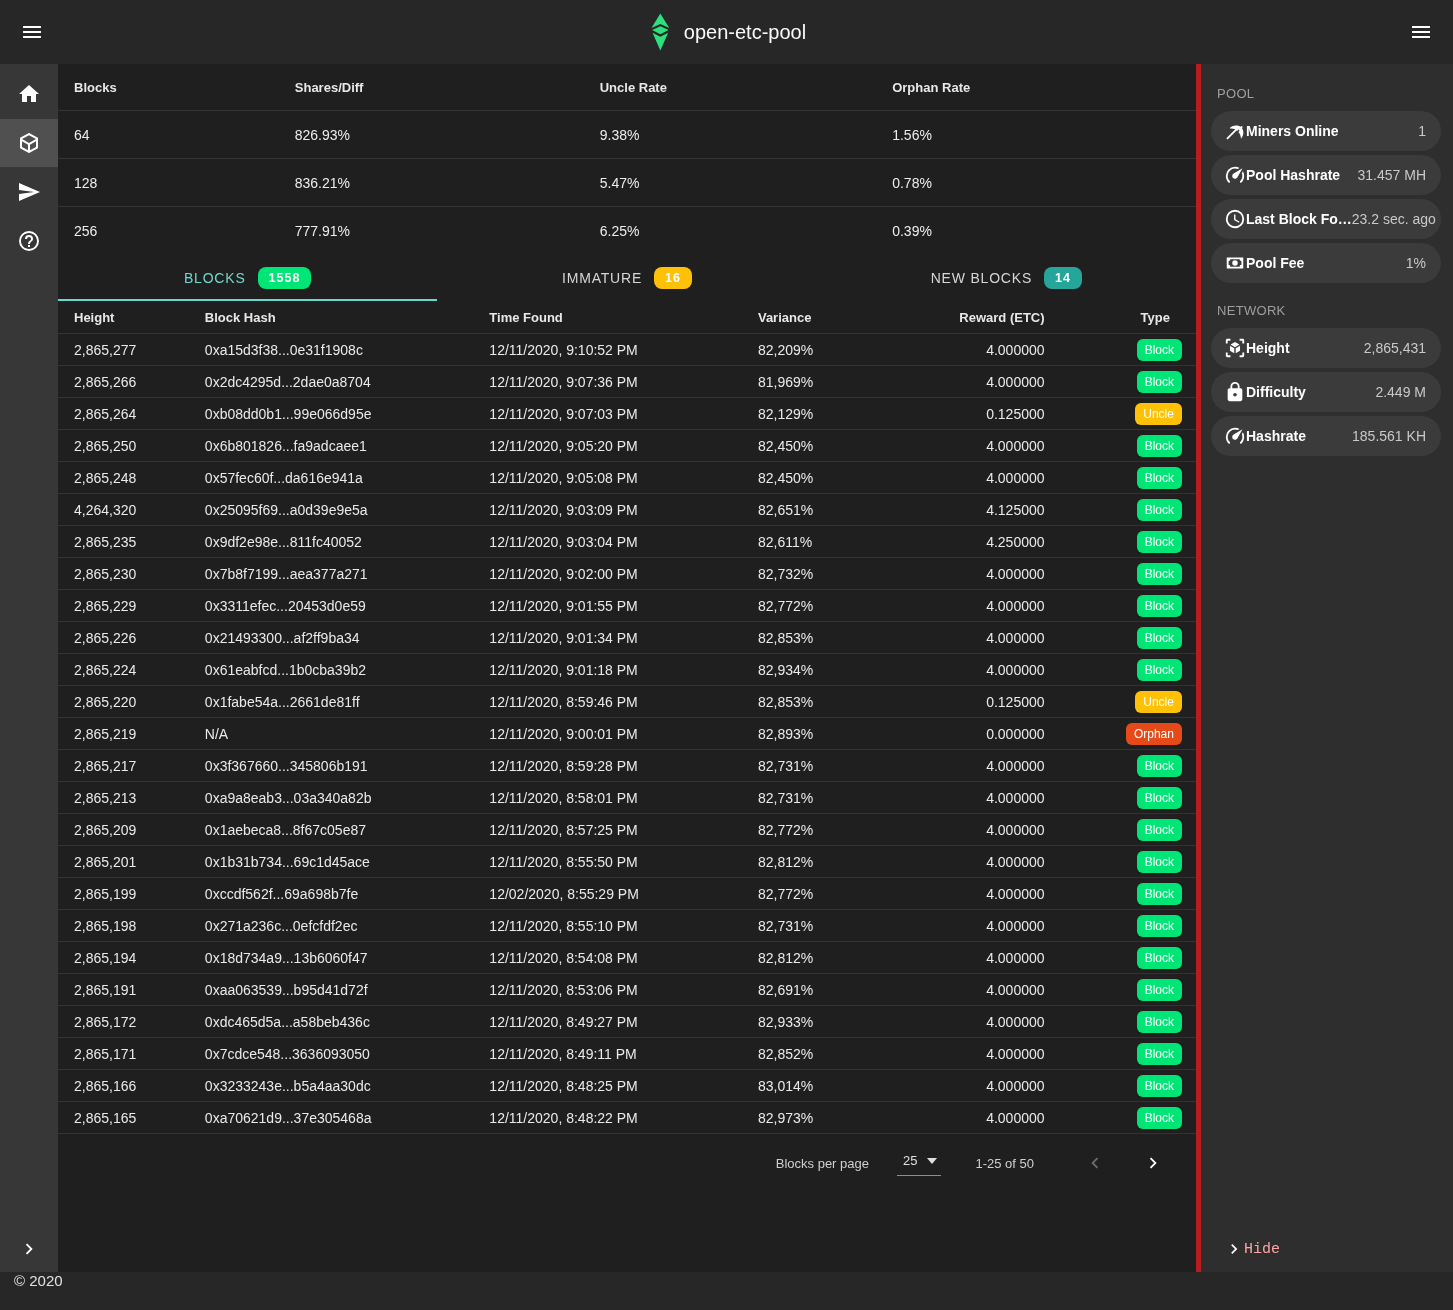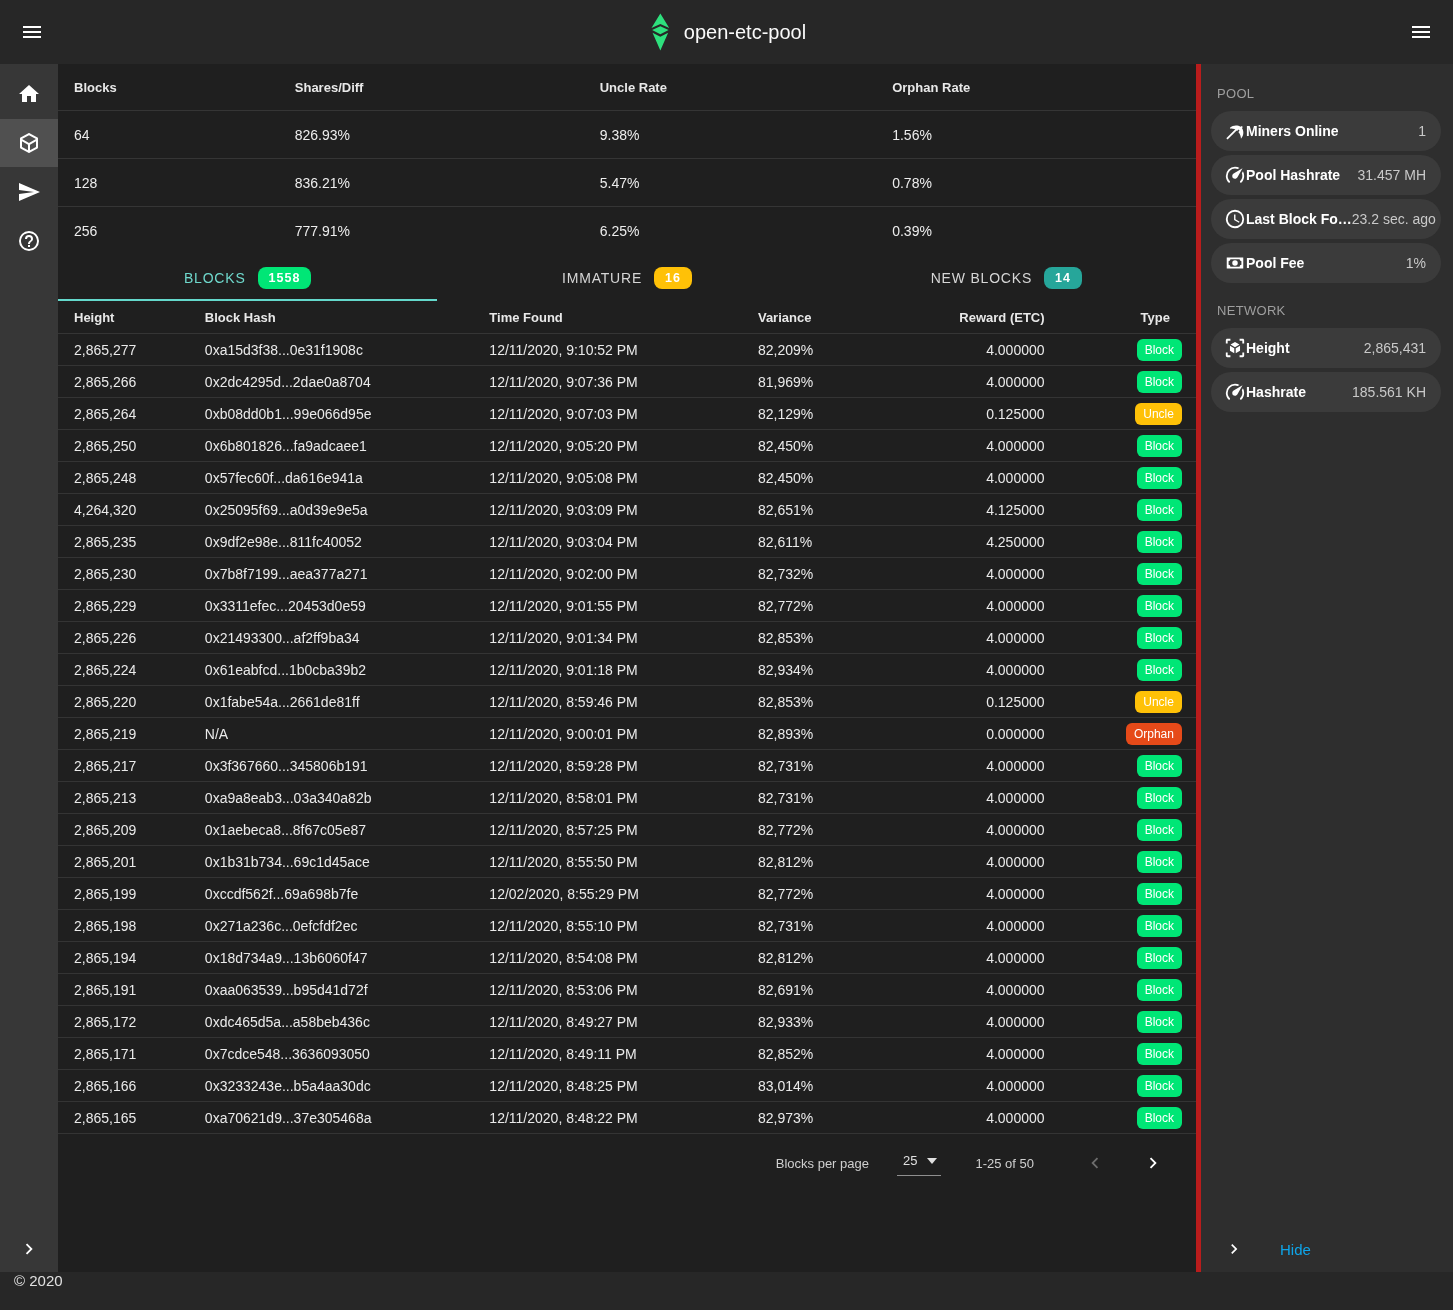--- a/index.html
+++ b/index.html
@@ -71,21 +71,21 @@
 
   
   .panel { width:257px; flex:none; background:#2e2e2e; border-left:5px solid #b91c1c; position:relative; padding-top:6px; }
   .panel-title { color:#9f9f9f; font-size:13px; padding:16px 0 10px 16px; letter-spacing:.3px; }
   .panel-item { height:40px; margin:0 12px 4px 10px; background:#3b3b3b; border-radius:22px; display:flex; align-items:center; padding:0 15px 0 13px; }
   .panel-item .p-icon svg { width:22px; height:22px; fill:#fff; }
   .panel-item .lbl { font-weight:bold; color:#fff; font-size:14px; white-space:nowrap; }
   .panel-item .val { margin-left:auto; color:#c9c9c9; font-size:14px; white-space:nowrap; }
   .hide-row { position:absolute; bottom:0; left:0; right:0; height:46px; display:flex; align-items:center; padding-left:23px; cursor:pointer; }
   .hide-row svg { width:20px; height:20px; fill:#fff; }
-  .hide-row .lbl { margin-left:36px; color:#0ea5e9; font-size:15px; }
+  .hide-row .lbl { color:#fca5a5; font-size:15px;font-family:Liberation Mono, monospace; }
 
   
   .footer { height:38px; background:#272727; display:flex; align-items:flex-start; padding-left:14px; color:#e0e0e0; font-size:15px; }
 </style>
 </head>
 <body>
 
 <header class="topbar">
   <button class="icon-btn left-menu">
     <svg viewBox="0 0 24 24">
@@ -466,20 +466,29 @@
             <svg viewBox="0 0 24 24">
               <path d="M17,22V20H20V17H22V20.5C22,20.89 21.84,21.24 21.54,21.54C21.24,21.84 20.89,22 20.5,22H17M7,22H3.5C3.11,22 2.76,21.84 2.46,21.54C2.16,21.24 2,20.89 2,20.5V17H4V20H7V22M17,2H20.5C20.89,2 21.24,2.16 21.54,2.46C21.84,2.76 22,3.11 22,3.5V7H20V4H17V2M7,2V4H4V7H2V3.5C2,3.11 2.16,2.76 2.46,2.46C2.76,2.16 3.11,2 3.5,2H7M12,5.5 16.9,8.3 12,11.1 7.1,8.3Z M6.5,9.6 11.2,12.3V17.8L6.5,15.1Z M17.5,9.6V15.1L12.8,17.8V12.3Z"></path>
             </svg>
           </span>
           <span class="lbl">Height</span>
           <span class="val">2,865,431</span>
         </div>
         <div class="panel-item">
           <span class="p-icon">
             <svg viewBox="0 0 24 24">
+              <path d="M12,17A2,2 0 0,0 14,15C14,13.89 13.1,13 12,13A2,2 0 0,0 10,15A2,2 0 0,0 12,17M18,8A2,2 0 0,1 20,10V20A2,2 0 0,1 18,22H6A2,2 0 0,1 4,20V10C4,8.89 4.9,8 6,8H7V6A5,5 0 0,1 12,1A5,5 0 0,1 17,6V8H18M12,3A3,3 0 0,0 9,6V8H15V6A3,3 0 0,0 12,3Z"></path>
+            </svg>
+          </span>
+          <span class="lbl">Difficulty</span>
+          <span class="val">2.449 M</span>
+        </div>
+        <div class="panel-item">
+          <span class="p-icon">
+            <svg viewBox="0 0 24 24">
               <path d="M12,16A3,3 0 0,1 9,13C9,11.88 9.61,10.9 10.5,10.39L20.21,4.77L14.68,14.35C14.18,15.33 13.17,16 12,16M12,3C13.81,3 15.5,3.5 16.97,4.32L14.87,5.53C14,5.19 13,5 12,5A8,8 0 0,0 4,13C4,15.21 4.89,17.21 6.34,18.65H6.35C6.74,19.04 6.74,19.67 6.35,20.06C5.96,20.45 5.32,20.45 4.93,20.07C3.12,18.26 2,15.76 2,13A10,10 0 0,1 12,3M22,13C22,15.76 20.88,18.26 19.07,20.07C18.68,20.45 18.05,20.45 17.66,20.06C17.27,19.67 17.27,19.04 17.66,18.65C19.11,17.2 20,15.21 20,13C20,12 19.81,11 19.46,10.1L20.67,8C21.5,9.5 22,11.18 22,13Z"></path>
             </svg>
           </span>
           <span class="lbl">Hashrate</span>
           <span class="val">185.561 KH</span>
         </div>
       </div>
     <div class="hide-row">
       <svg viewBox="0 0 24 24">
           <path d="M8.59,16.58L13.17,12L8.59,7.41L10,6L16,12L10,18L8.59,16.58Z"></path>

